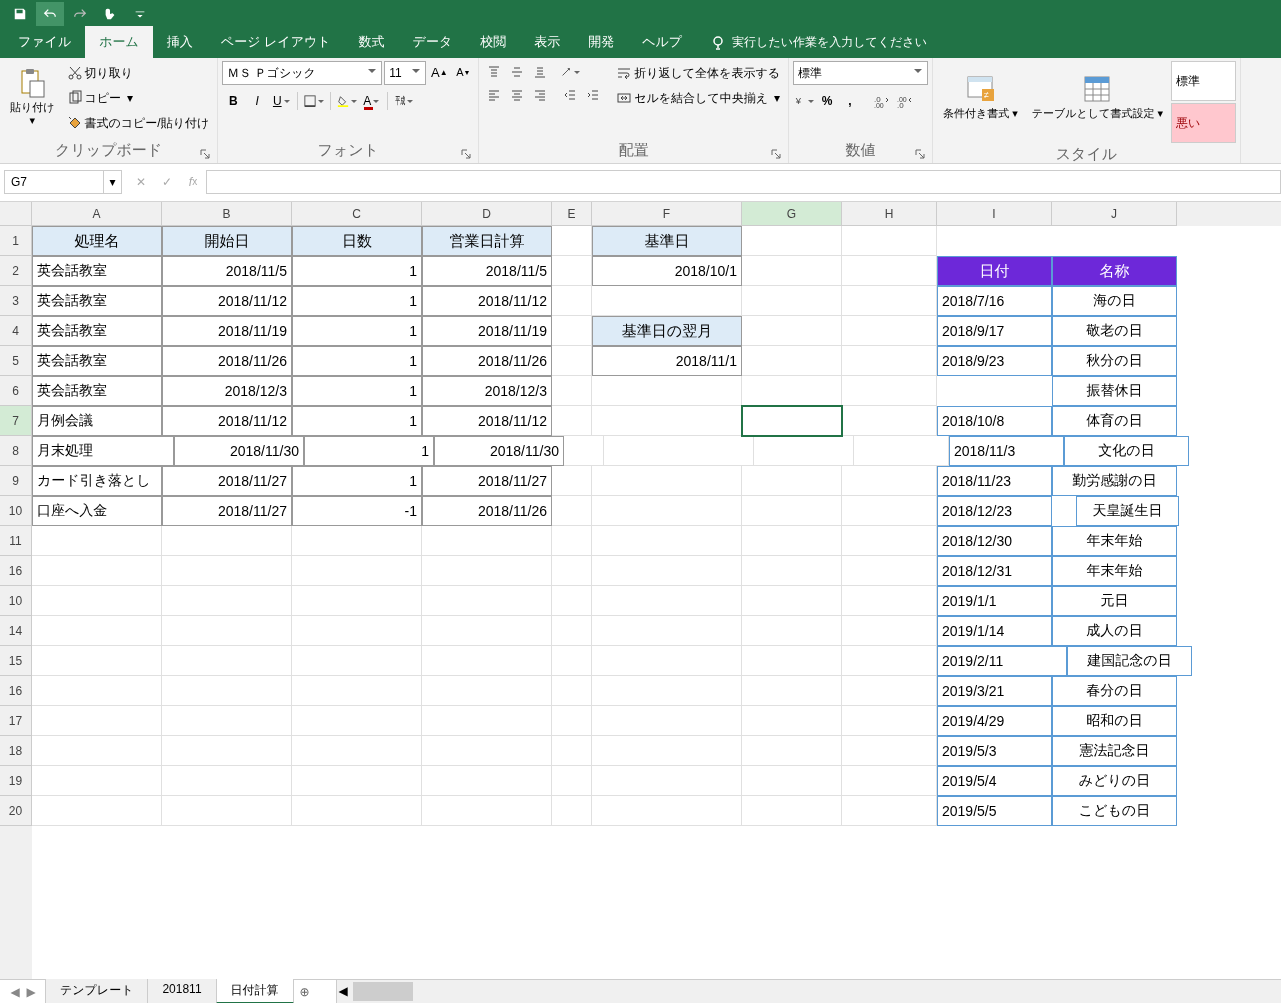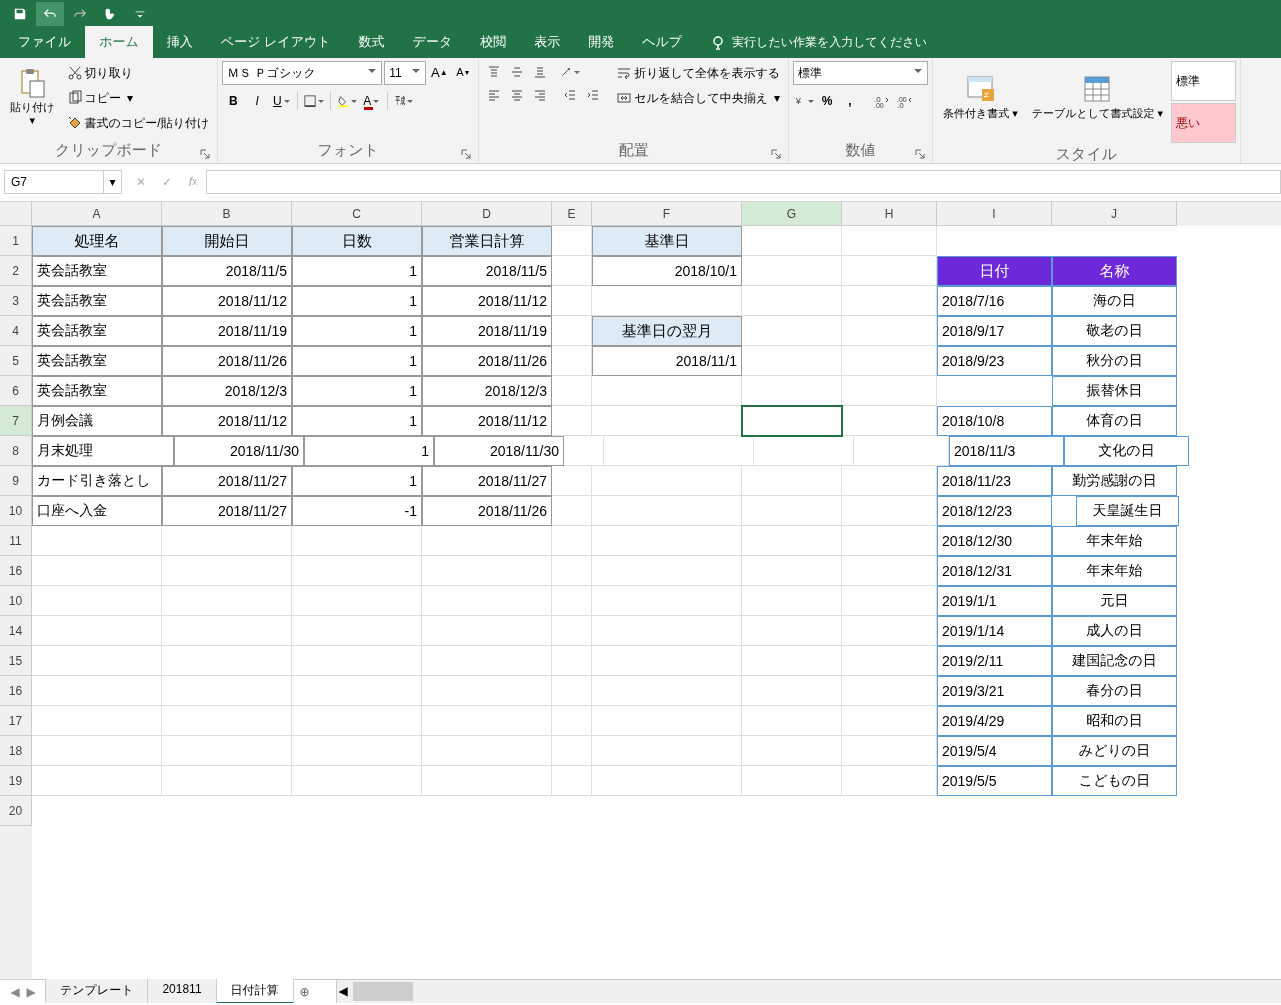--- a/index.html
+++ b/index.html
@@ -604,21 +604,21 @@
       </div>
       <div class="cell-row">
         <div class="cell cA" style="width: 130px;"></div>
         <div class="cell cB" style="width: 130px;"></div>
         <div class="cell cC" style="width: 130px;"></div>
         <div class="cell cD" style="width: 130px;"></div>
         <div class="cell cE" style="width: 40px;"></div>
         <div class="cell cF" style="width: 150px;"></div>
         <div class="cell cG" style="width: 100px;"></div>
         <div class="cell cH" style="width: 95px;"></div>
-        <div class="cell cI bl" style="width: 115px;">2019/2/11</div>
+        <div class="cell cI bl" style="width: 130px;">2019/2/11</div>
         <div class="cell cJ bl center" style="width: 125px;">建国記念の日</div>
       </div>
       <div class="cell-row">
         <div class="cell cA" style="width: 130px;"></div>
         <div class="cell cB" style="width: 130px;"></div>
         <div class="cell cC" style="width: 130px;"></div>
         <div class="cell cD" style="width: 130px;"></div>
         <div class="cell cE" style="width: 40px;"></div>
         <div class="cell cF" style="width: 150px;"></div>
         <div class="cell cG" style="width: 100px;"></div>
@@ -630,20 +630,32 @@
         <div class="cell cA" style="width: 130px;"></div>
         <div class="cell cB" style="width: 130px;"></div>
         <div class="cell cC" style="width: 130px;"></div>
         <div class="cell cD" style="width: 130px;"></div>
         <div class="cell cE" style="width: 40px;"></div>
         <div class="cell cF" style="width: 150px;"></div>
         <div class="cell cG" style="width: 100px;"></div>
         <div class="cell cH" style="width: 95px;"></div>
         <div class="cell cI bl" style="width: 115px;">2019/4/29</div>
         <div class="cell cJ bl center" style="width: 125px;">昭和の日</div>
+      </div>
+      <div class="cell-row">
+        <div class="cell cA" style="width: 130px;"></div>
+        <div class="cell cB" style="width: 130px;"></div>
+        <div class="cell cC" style="width: 130px;"></div>
+        <div class="cell cD" style="width: 130px;"></div>
+        <div class="cell cE" style="width: 40px;"></div>
+        <div class="cell cF" style="width: 150px;"></div>
+        <div class="cell cG" style="width: 100px;"></div>
+        <div class="cell cH" style="width: 95px;"></div>
+        <div class="cell cI bl" style="width: 115px;">2019/5/3</div>
+        <div class="cell cJ bl center" style="width: 125px;">憲法記念日</div>
       </div>
       <div class="cell-row">
         <div class="cell cA" style="width: 130px;"></div>
         <div class="cell cB" style="width: 130px;"></div>
         <div class="cell cC" style="width: 130px;"></div>
         <div class="cell cD" style="width: 130px;"></div>
         <div class="cell cE" style="width: 40px;"></div>
         <div class="cell cF" style="width: 150px;"></div>
         <div class="cell cG" style="width: 100px;"></div>
         <div class="cell cH" style="width: 95px;"></div>

